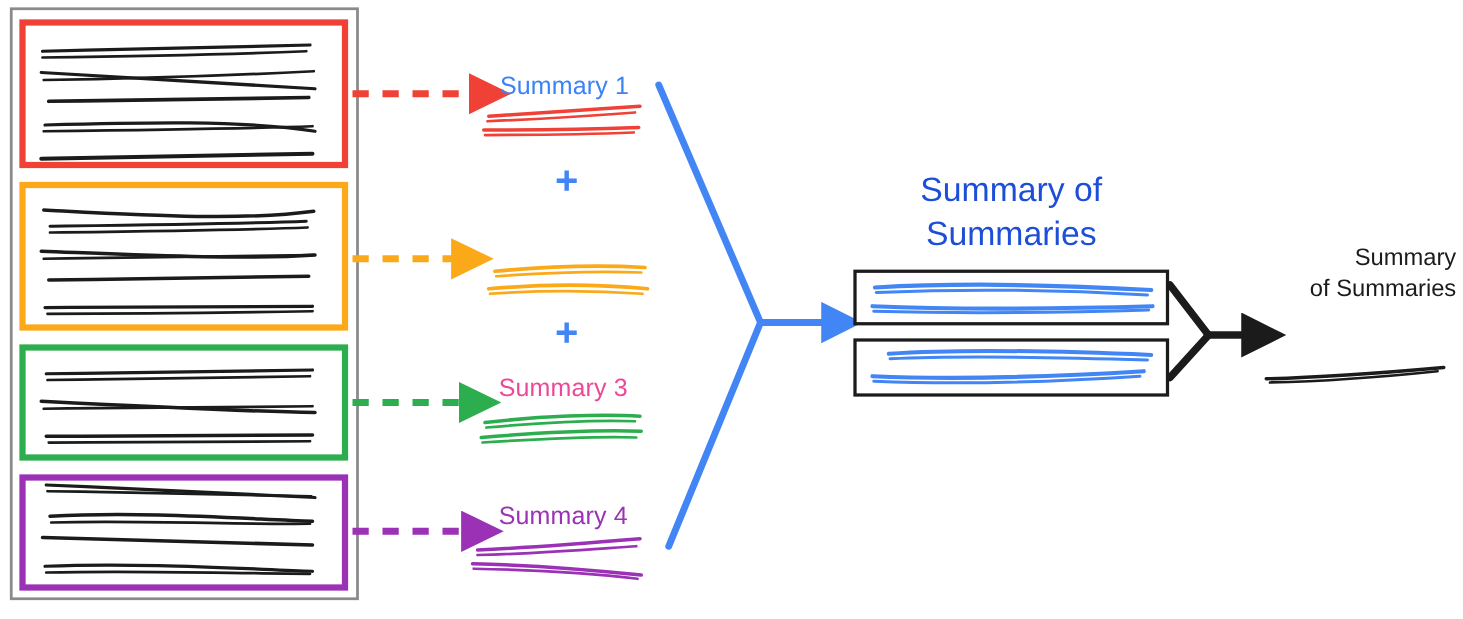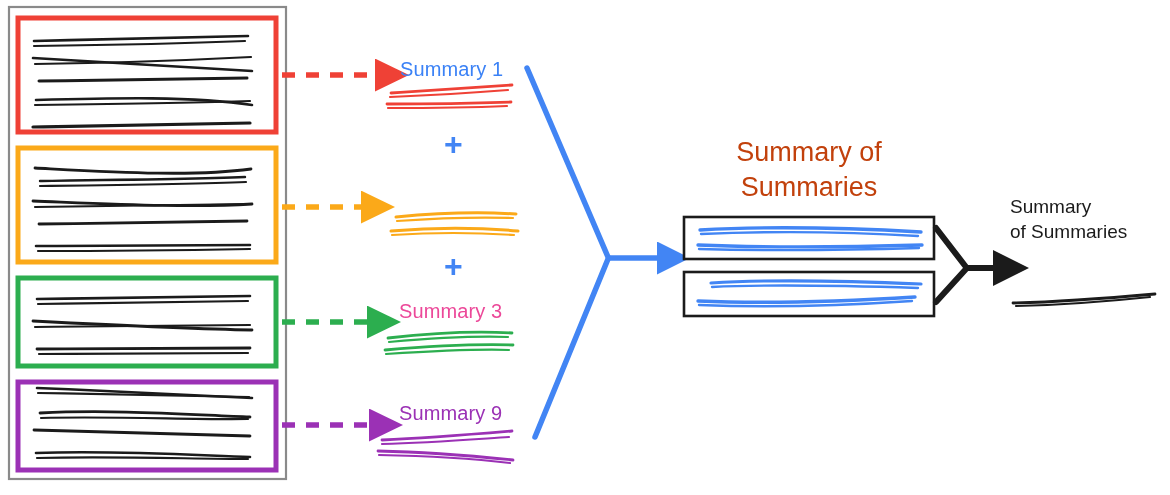--- a/index.html
+++ b/index.html
@@ -1,22 +1,22 @@
 <!DOCTYPE html>
 <html><head>
 <meta charset="utf-8">
 <style>
   html,body{margin:0;padding:0;background:#ffffff;}
   body{font-family:"Liberation Sans","DejaVu Sans",sans-serif;}
   #stage{position:relative;width:1170px;height:495px;background:#fff;overflow:hidden;}
   #stage svg{position:absolute;left:0;top:0;width:1170px;height:495px;}
   .lbl{position:absolute;white-space:nowrap;line-height:1.18;}
   .sum-label{font-size:20px;font-weight:400;letter-spacing:.1px;}
-  .sos-label{font-size:27px;font-weight:400;color:#c2410c;text-align:center;line-height:1.28;}
-  .final-label{font-size:19px;font-weight:400;color:#1b1b1b;text-align:left;line-height:1.3;}
+  .sos-label{font-size:27px;font-weight:400;color:#1d4ed8;text-align:center;line-height:1.28;}
+  .final-label{font-size:19px;font-weight:400;color:#1b1b1b;text-align:right;line-height:1.3;}
 </style>
 </head>
 <body>
 
 <div id="stage">
 
   <svg viewBox="0 0 1170 495">
     <defs>
       <marker id="ah-red" markerWidth="7" markerHeight="7" refX="2.2" refY="3" orient="auto">
         <path d="M0,0 L6.2,3 L0,6 Z" fill="#EF4136"></path>
@@ -151,21 +151,21 @@
     <path d="M963,268 L1005,268" stroke="#1b1b1b" stroke-width="6" fill="none" stroke-linecap="butt" marker-end="url(#ah-black)"></path>
 
     <g stroke="#1b1b1b" fill="none" stroke-linecap="round">
       <path d="M1013,303 C1060,302 1110,298 1155,294" stroke-width="2.8"></path>
       <path d="M1016,306 C1062,305 1112,301 1150,297" stroke-width="2.2"></path>
     </g>
   </svg>
 
   <div class="lbl sum-label" style="left:400px;top:58px;color:#3b82f6;">Summary 1</div>
   <div class="lbl sum-label" style="left:399px;top:300px;color:#ec4899;">Summary 3</div>
-  <div class="lbl sum-label" style="left:399px;top:402px;color:#9B31B5;">Summary 9</div>
+  <div class="lbl sum-label" style="left:399px;top:402px;color:#9B31B5;">Summary 4</div>
 
   <div class="lbl" style="left:444px;top:128px;color:#4285F4;font-size:32px;font-weight:700;line-height:1;">+</div>
   <div class="lbl" style="left:444px;top:250px;color:#4285F4;font-size:32px;font-weight:700;line-height:1;">+</div>
 
   <div class="lbl sos-label" style="left:684px;top:135px;width:250px;">
     <div>Summary of</div>
     <div>Summaries</div>
   </div>
 
   <div class="lbl final-label" style="left:1010px;top:195px;width:155px;">

